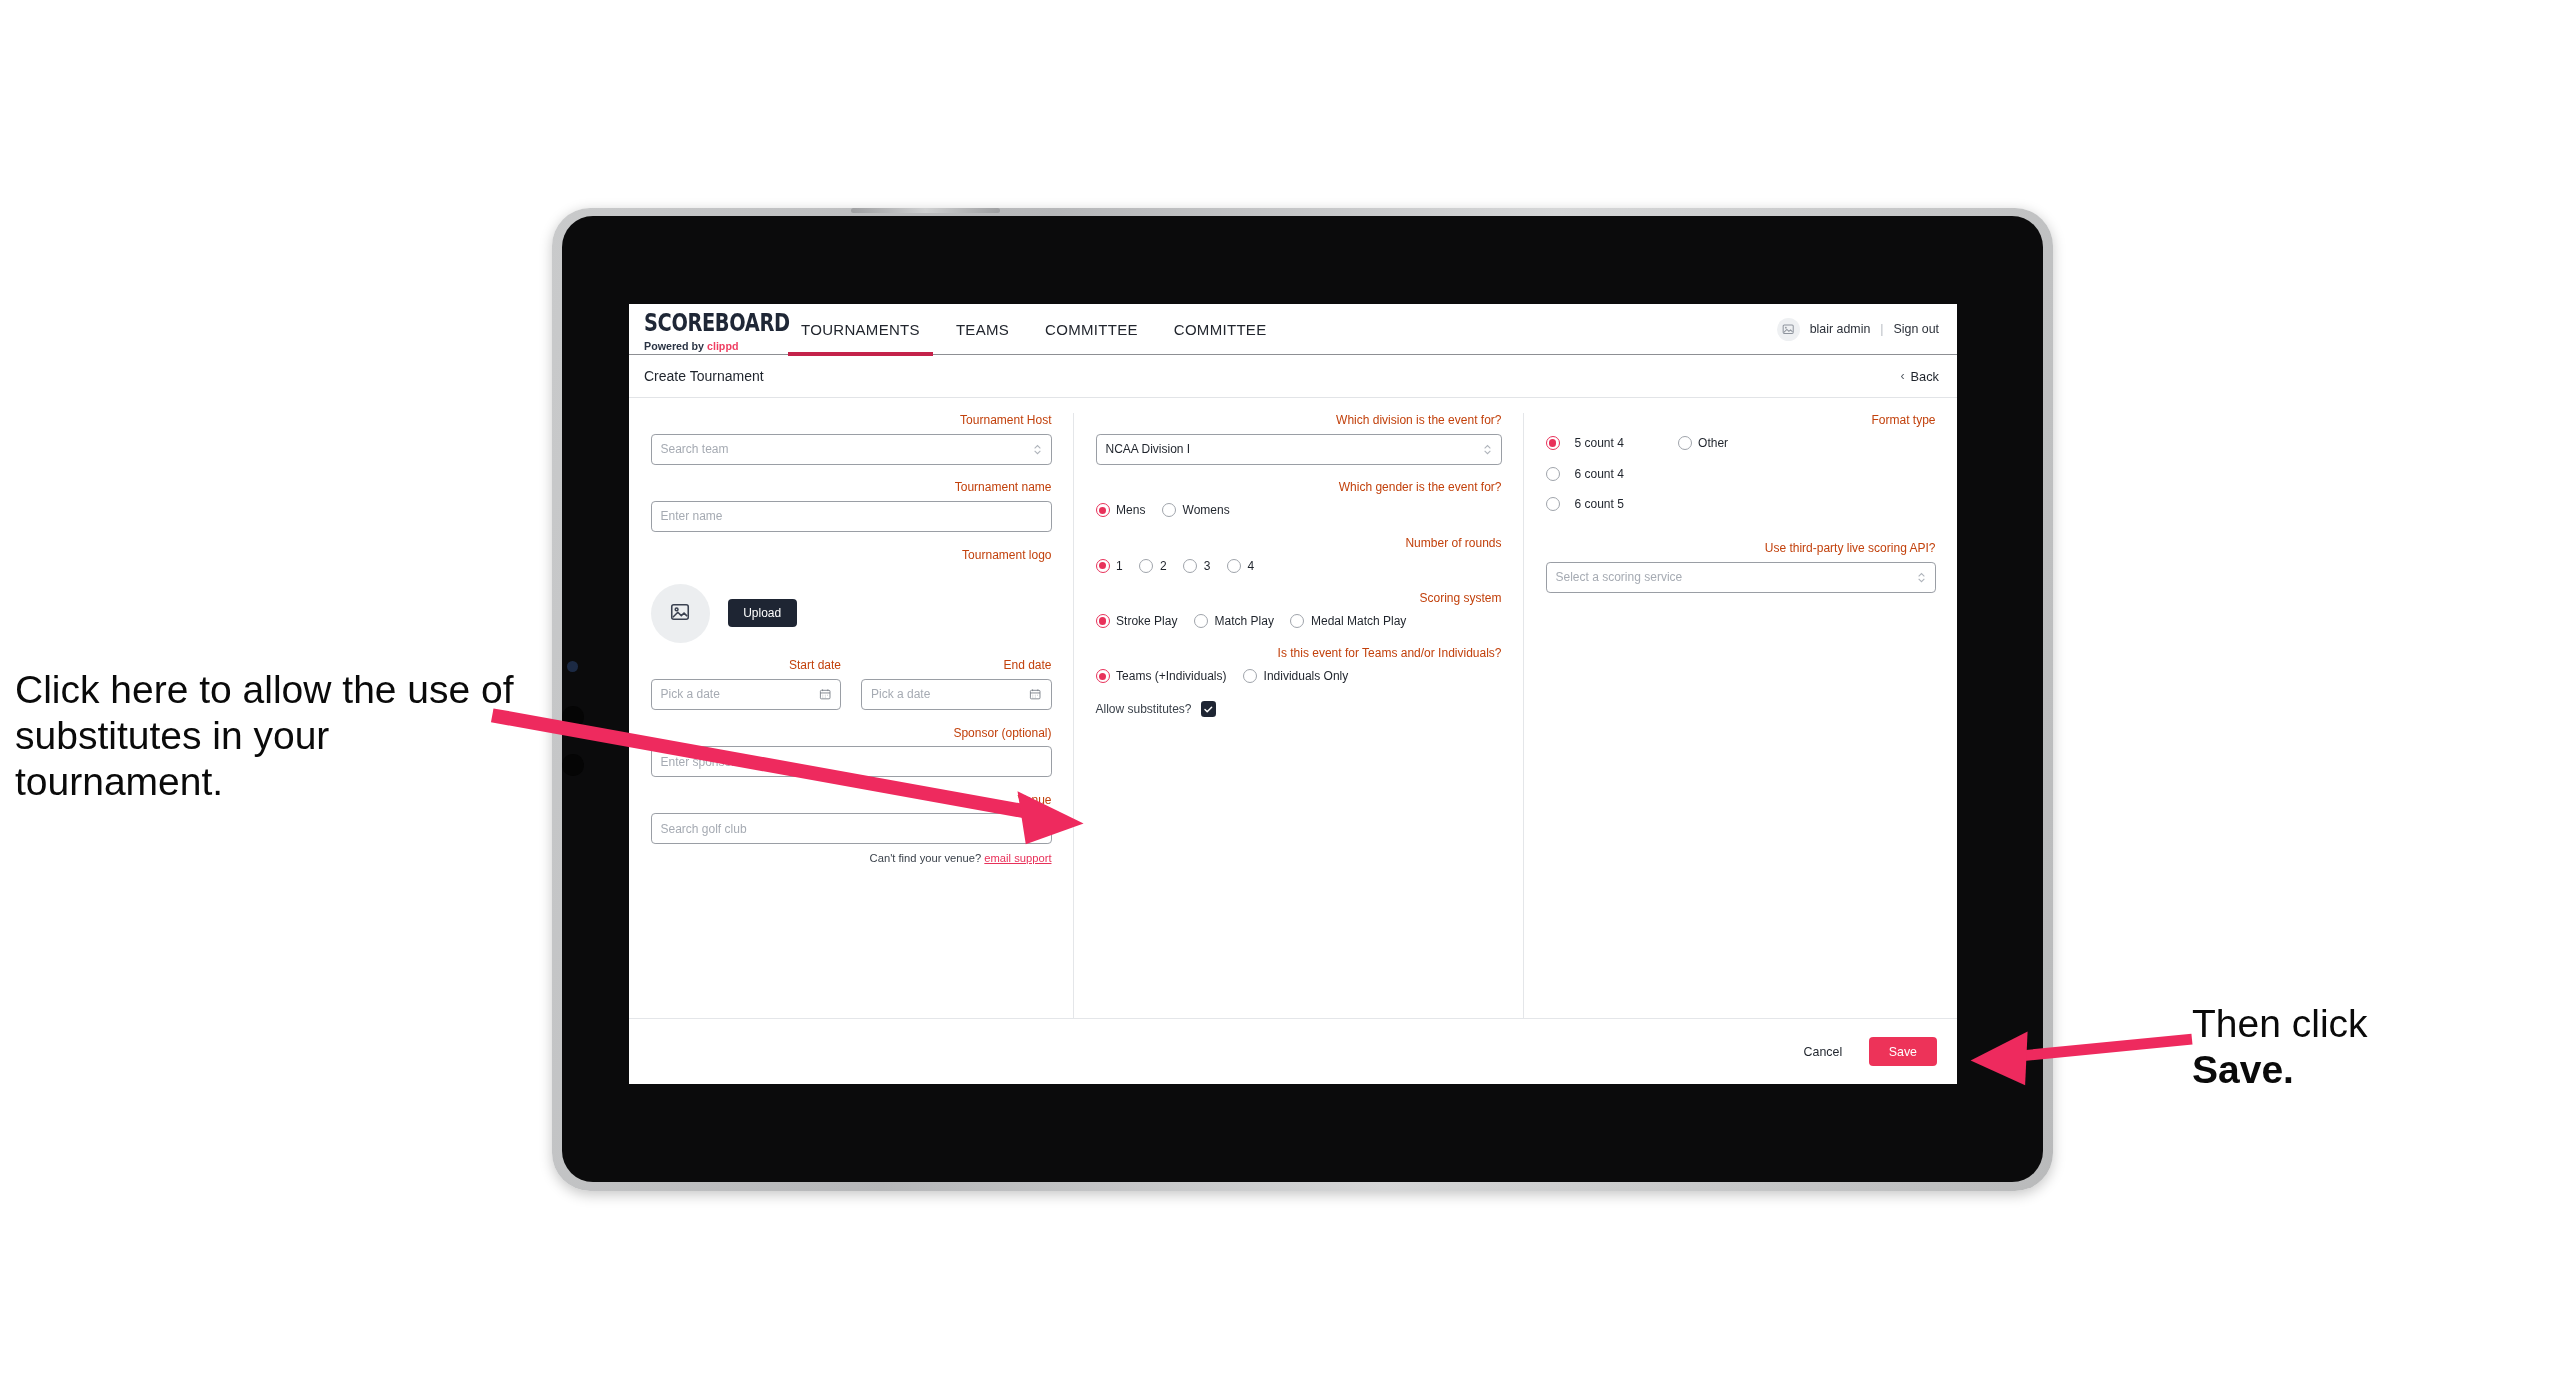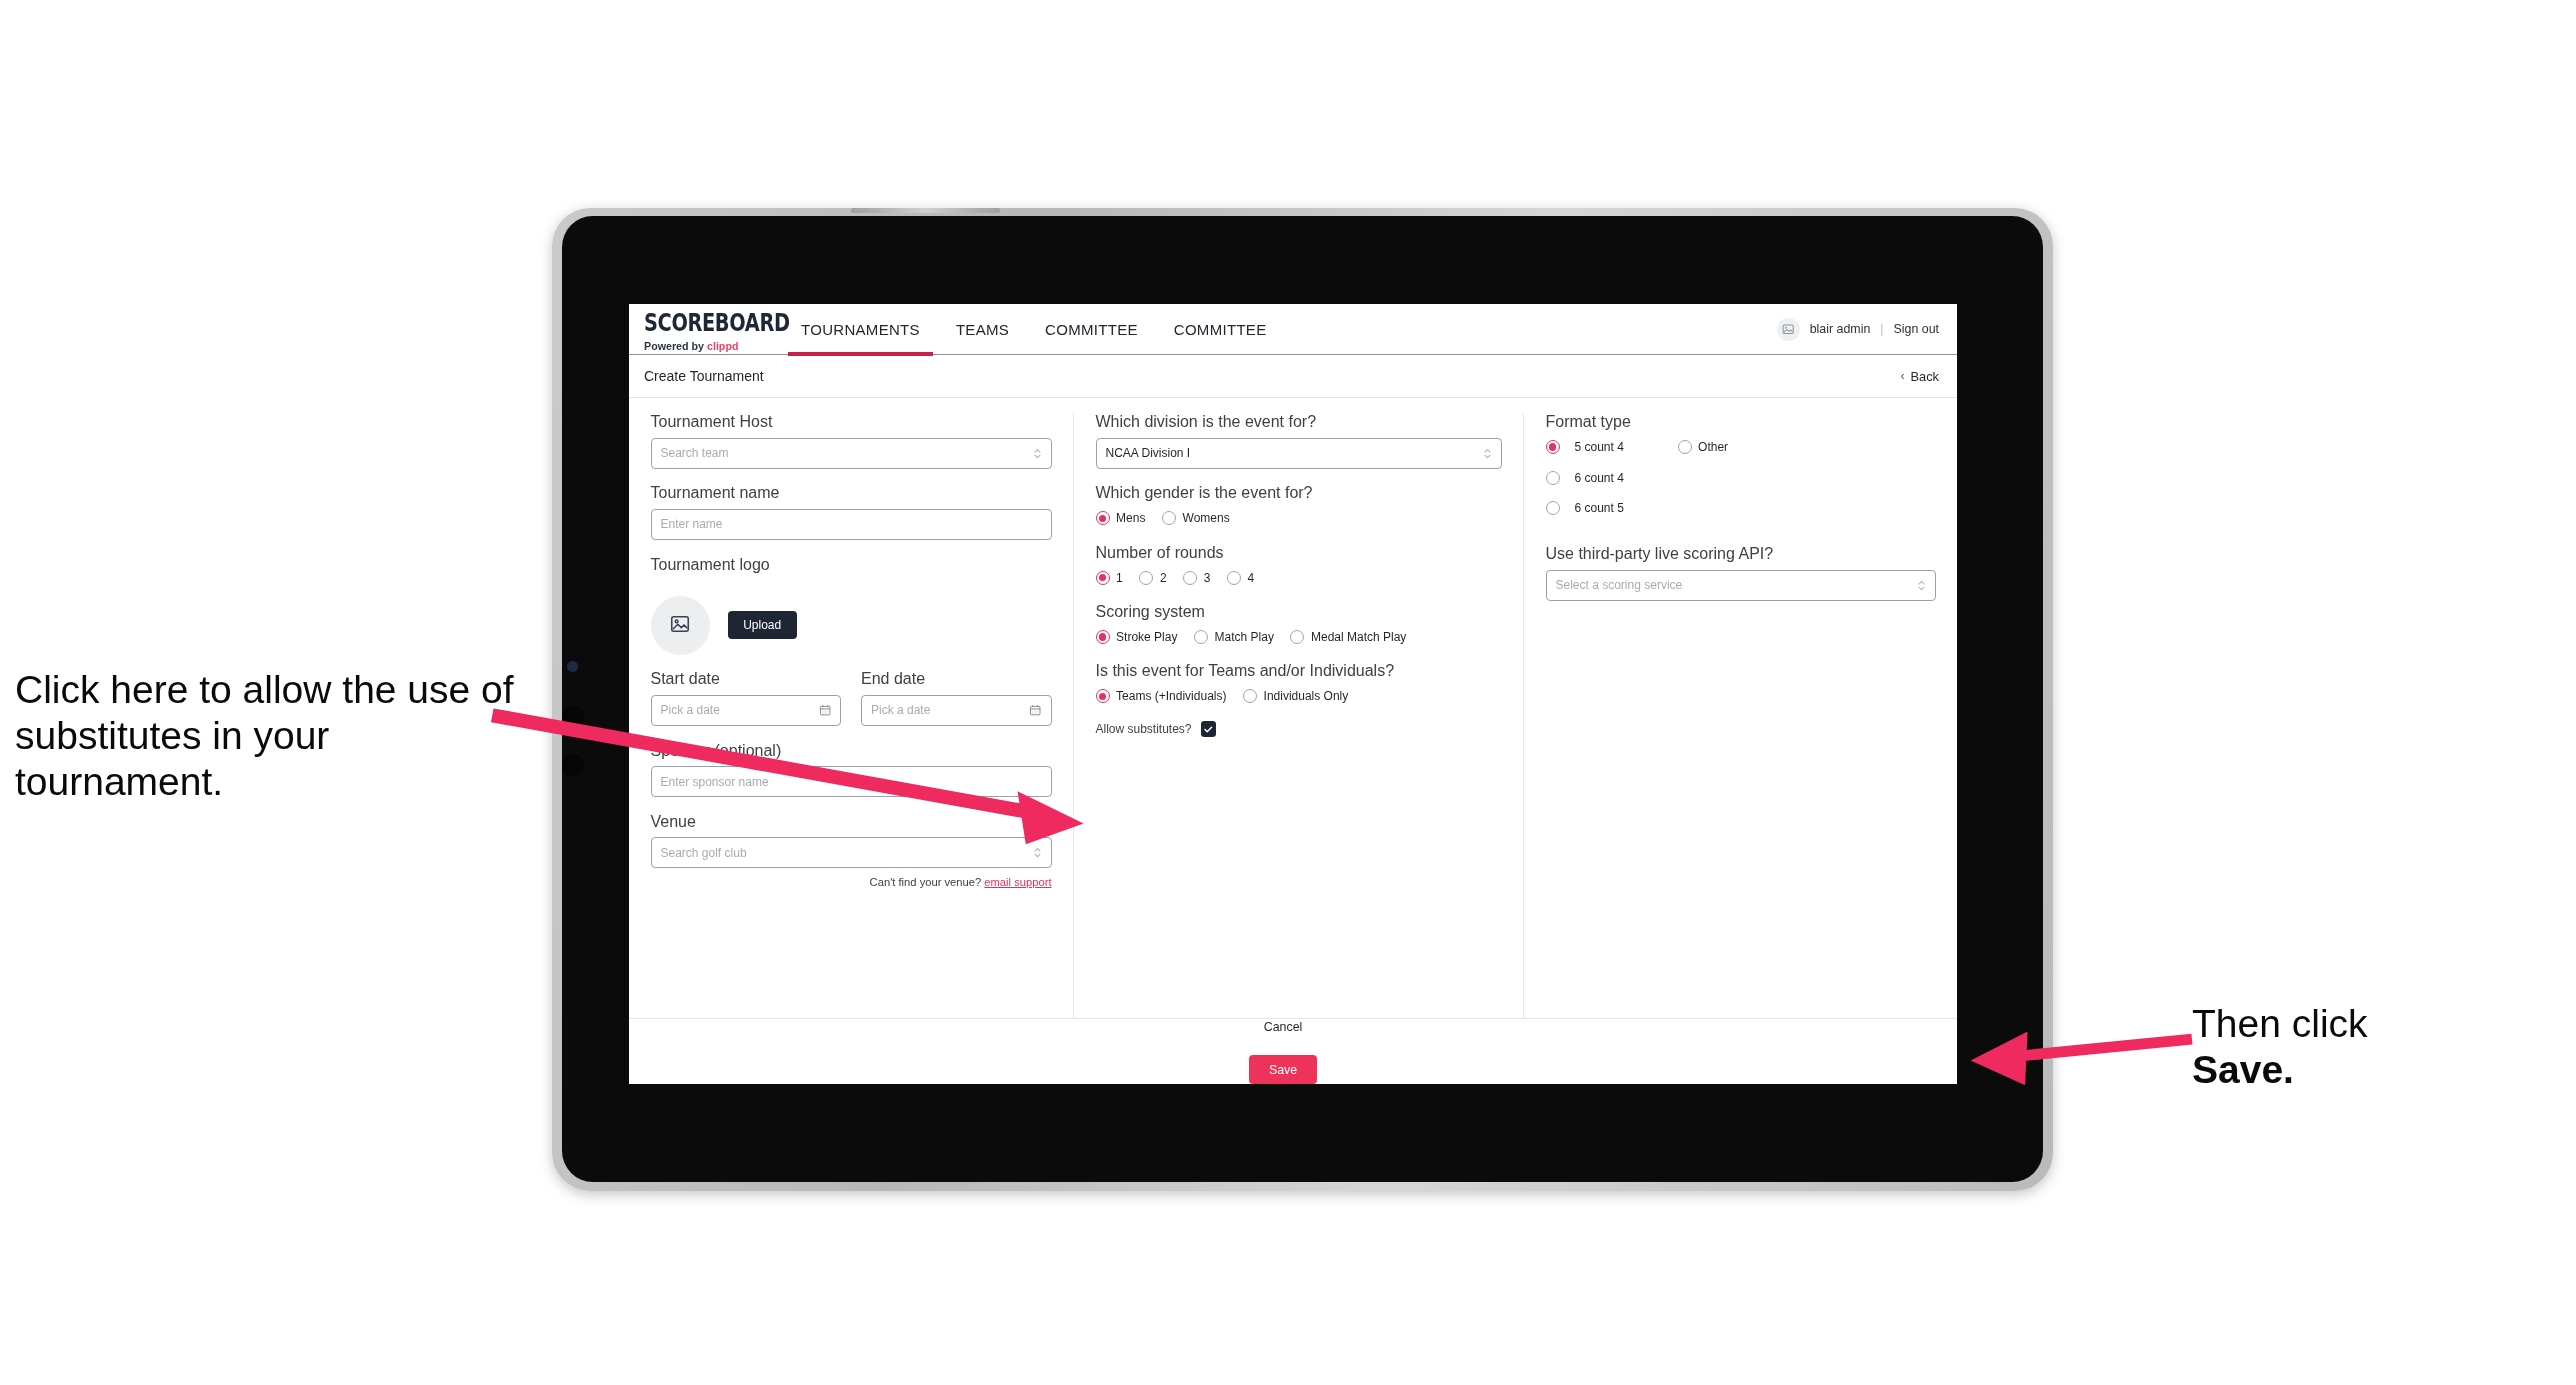--- a/index.html
+++ b/index.html
@@ -107,21 +107,21 @@
   .back-chev { font-size: 12.4px; color: #555b64; }
 
   
   .cols { flex: 1; display: flex; padding: 15px 0 0 0; }
   .col { padding: 0 21.5px; }
   .col-1 { width: 444px; }
   .col-2 { width: 450px; border-left: 0.8px solid #e4e6e9; }
   .col-3 { flex: 1; border-left: 0.8px solid #e4e6e9; }
 
   .fld-label {
-    font-size: 16px; color: #404040; margin-bottom: 6.6px;
+    font-size: 12px; color: #c2410c; margin-bottom: 6.6px; text-align: right;
   }
   .fld-label.tight { margin-bottom: 22px; }
   .block { margin-bottom: 15.7px; }
 
   .input {
     width: 100%; height: 31px;
     border: 0.8px solid #9a9ea5; border-radius: 4.1px;
     background: #fff; display: flex; align-items: center;
     padding: 0 9px; font-size: 12px; color: #a6abb3;
     position: relative;
@@ -182,21 +182,21 @@
     width: 15.7px; height: 15.7px; border-radius: 3.3px; background: #1e2533;
     display: flex; align-items: center; justify-content: center;
     cursor: pointer;
   }
   .checkbox svg { display: block; }
 
   
   .card-footer {
     height: 66px; border-top: 0.8px solid #e4e6e9;
     display: flex; align-items: center; justify-content: flex-end;
-    gap: 15px; padding-right: 20px; flex-direction: column;
+    gap: 15px; padding-right: 20px;
   }
   .btn-cancel {
     font-size: 12.4px; color: #1f242c; padding: 6.6px 11.6px; cursor: pointer;
   }
   .btn-save {
     background: #ed3359; color: #fff; font-size: 12.4px;
     border-radius: 4.1px; padding: 7.4px 20px; cursor: pointer;
   }
 
   

